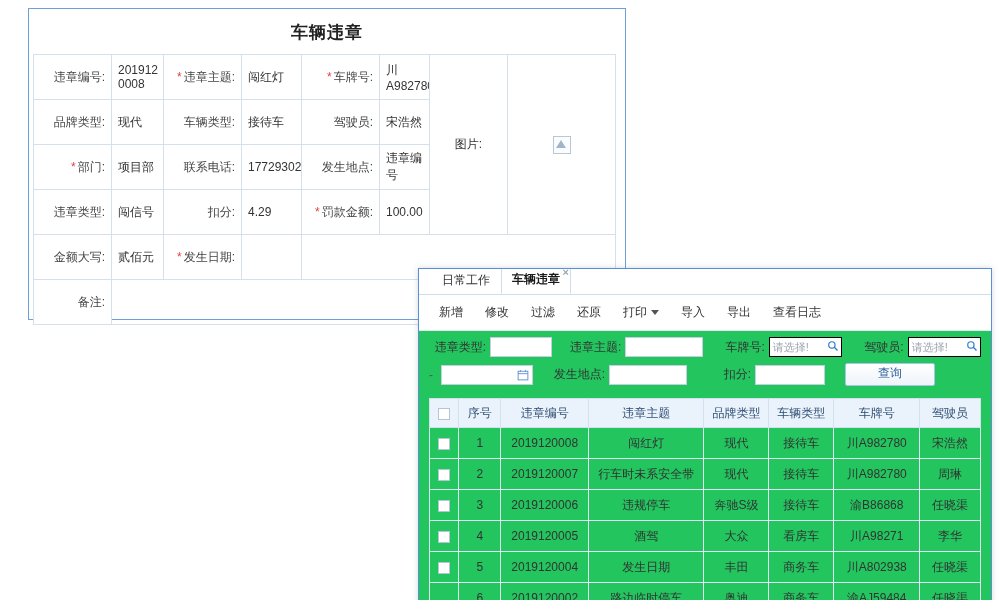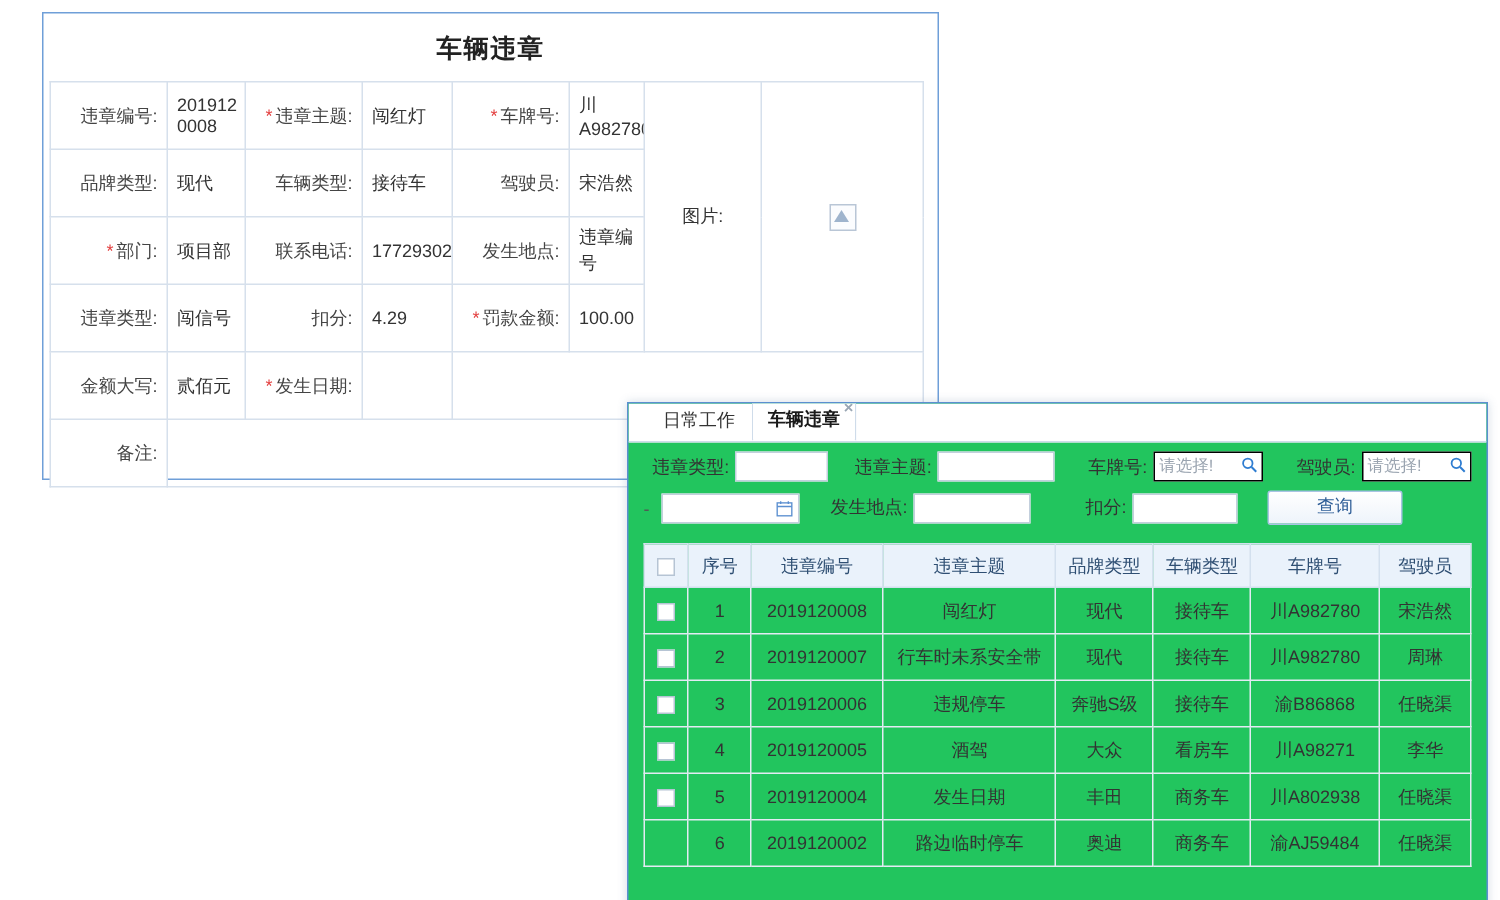--- a/index.html
+++ b/index.html
@@ -319,20 +319,30 @@
     <div class="tab-bar">
       <div class="tab">
         <span>日常工作</span>
       </div>
       <div class="tab active">
         <span>车辆违章</span>
         <span class="tab-close">×</span>
       </div>
     </div>
 
+    <div class="toolbar">
+      <div class="tb-btn"><span>新增</span></div>
+      <div class="tb-btn"><span>修改</span></div>
+      <div class="tb-btn"><span>过滤</span></div>
+      <div class="tb-btn"><span>还原</span></div>
+      <div class="tb-btn"><span>打印</span><span class="caret"></span></div>
+      <div class="tb-btn"><span>导入</span></div>
+      <div class="tb-btn"><span>导出</span></div>
+      <div class="tb-btn"><span>查看日志</span></div>
+    </div>
 
     <div class="search-area">
       <div class="search-row">
         <span class="s-label" style="width:60px">违章类型:</span>
         <input class="s-input w60" type="text" value="" style="">
         <span class="s-label" style="width:60px;margin-left:12px">违章主题:</span>
         <input class="s-input w78" type="text" value="" style="">
         <span class="s-label" style="width:52px;margin-left:12px">车牌号:</span>
         <div class="s-sel">
           <span>请选择!</span>

